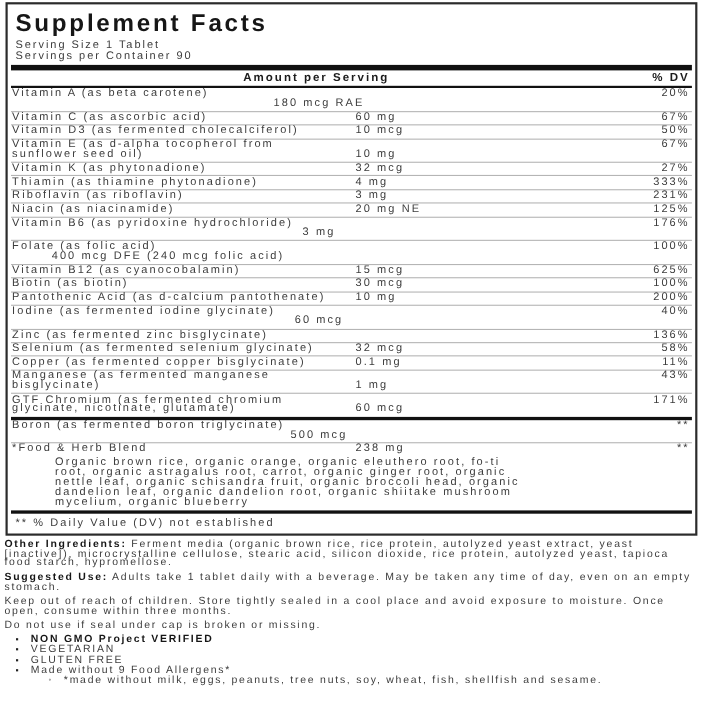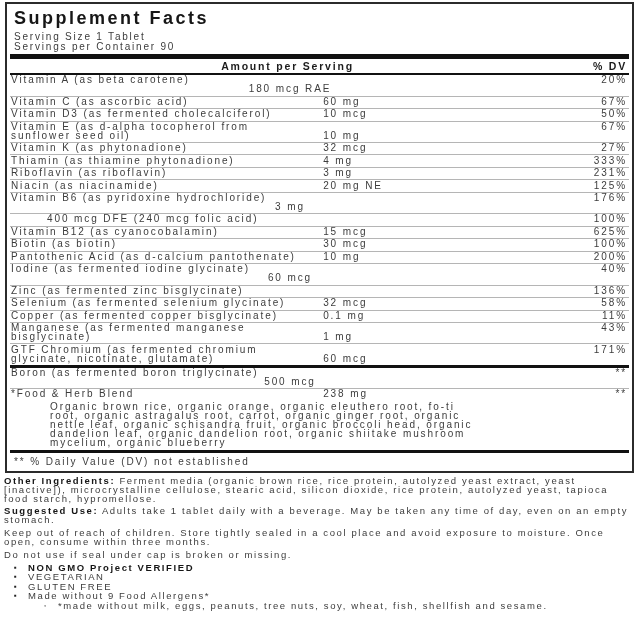--- a/index.html
+++ b/index.html
@@ -12,21 +12,21 @@
   .sheet{width:640px;height:641px;position:relative;background:#fff;}
 
   
   .facts-box{
     margin:2px 6px 0 5px;
     border:2px solid #2b2b2b;
     padding:2px 3px 0 3px;
     background:#fff;
   }
   .facts-title{
-    font-size:18px;font-weight:bold;color:#161616;
+    font-size:22px;font-weight:bold;color:#161616;
     letter-spacing:2.5px;
     padding:2px 0 3px 4px;
   }
   .serving-line{
     font-size:10px;letter-spacing:1.8px;line-height:9.6px;
     padding-left:4px;color:#3c3c3c;
   }
   .facts-header{
     display:flex;align-items:flex-start;
     border-top:5px solid #111;border-bottom:2px solid #111;
@@ -156,20 +156,21 @@
   </div>
         <div class="nrow amount-block">
     <div class="row-main">
       <span class="nl">Vitamin B6 (as pyridoxine hydrochloride)</span>
       <span class="na">3 mg</span>
     </div>
     <span class="nd">176%</span>
   </div>
         <div class="nrow amount-block amount-left">
     <div class="row-main">
+      <span class="nl">Folate (as folic acid)</span>
       <span class="na">400 mcg DFE (240 mcg folic acid)</span>
     </div>
     <span class="nd">100%</span>
   </div>
         <div class="nrow">
     <div class="row-main">
       <span class="nl">Vitamin B12 (as cyanocobalamin)</span>
       <span class="na">15 mcg</span>
     </div>
     <span class="nd">625%</span>

